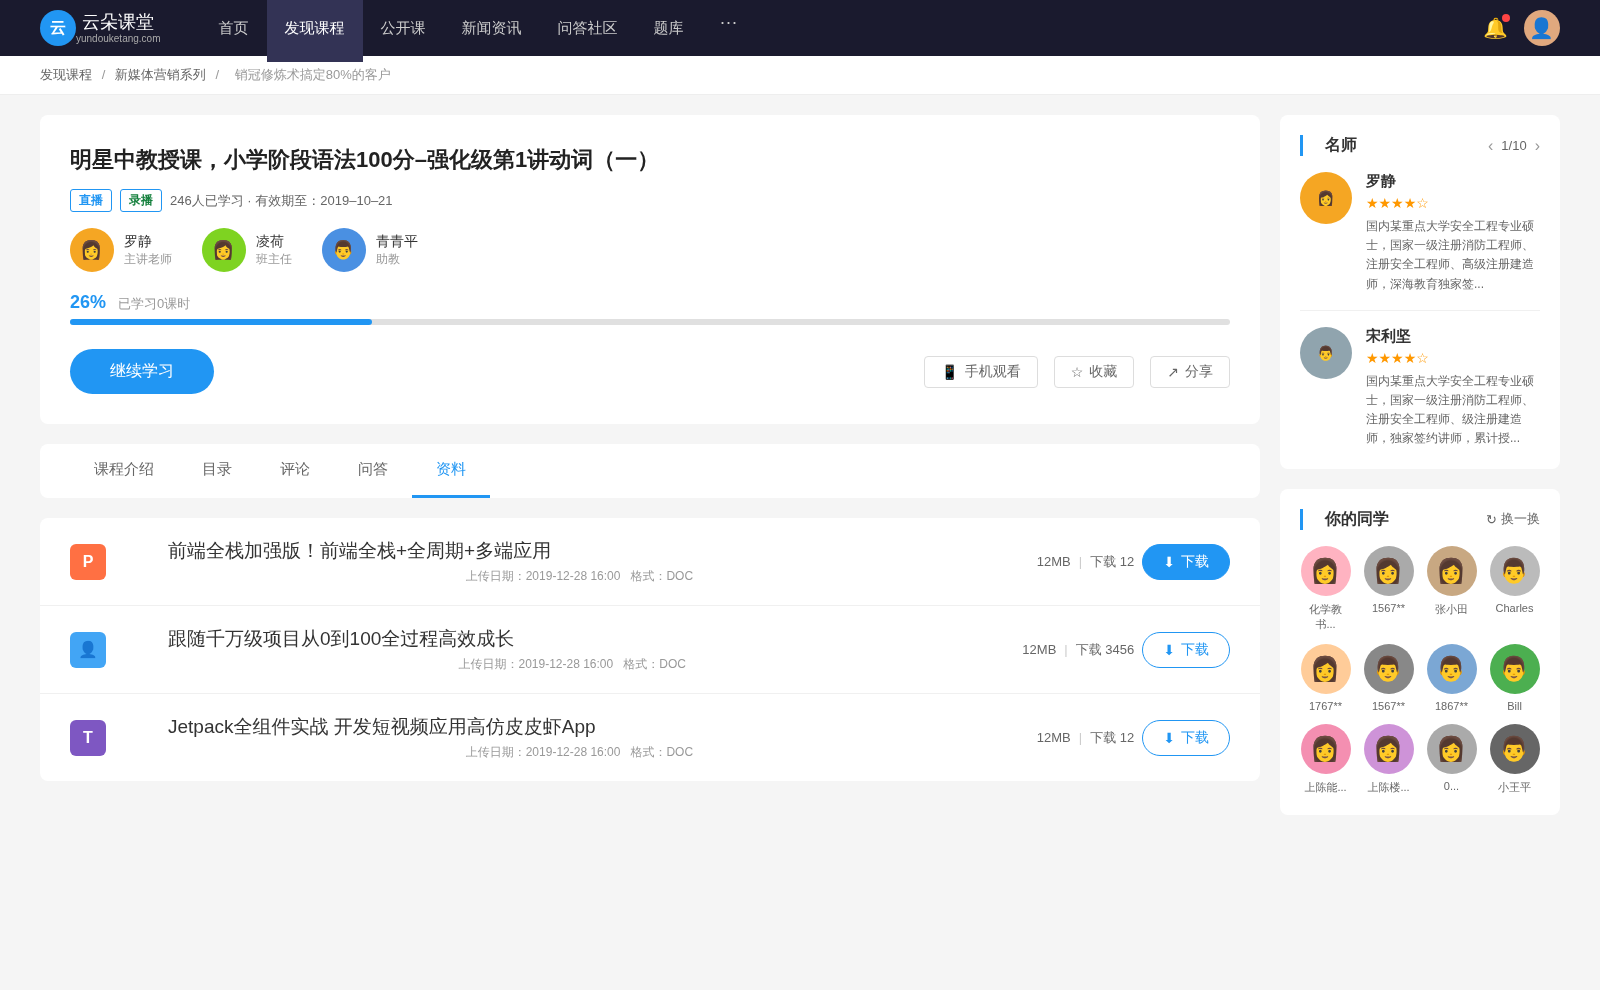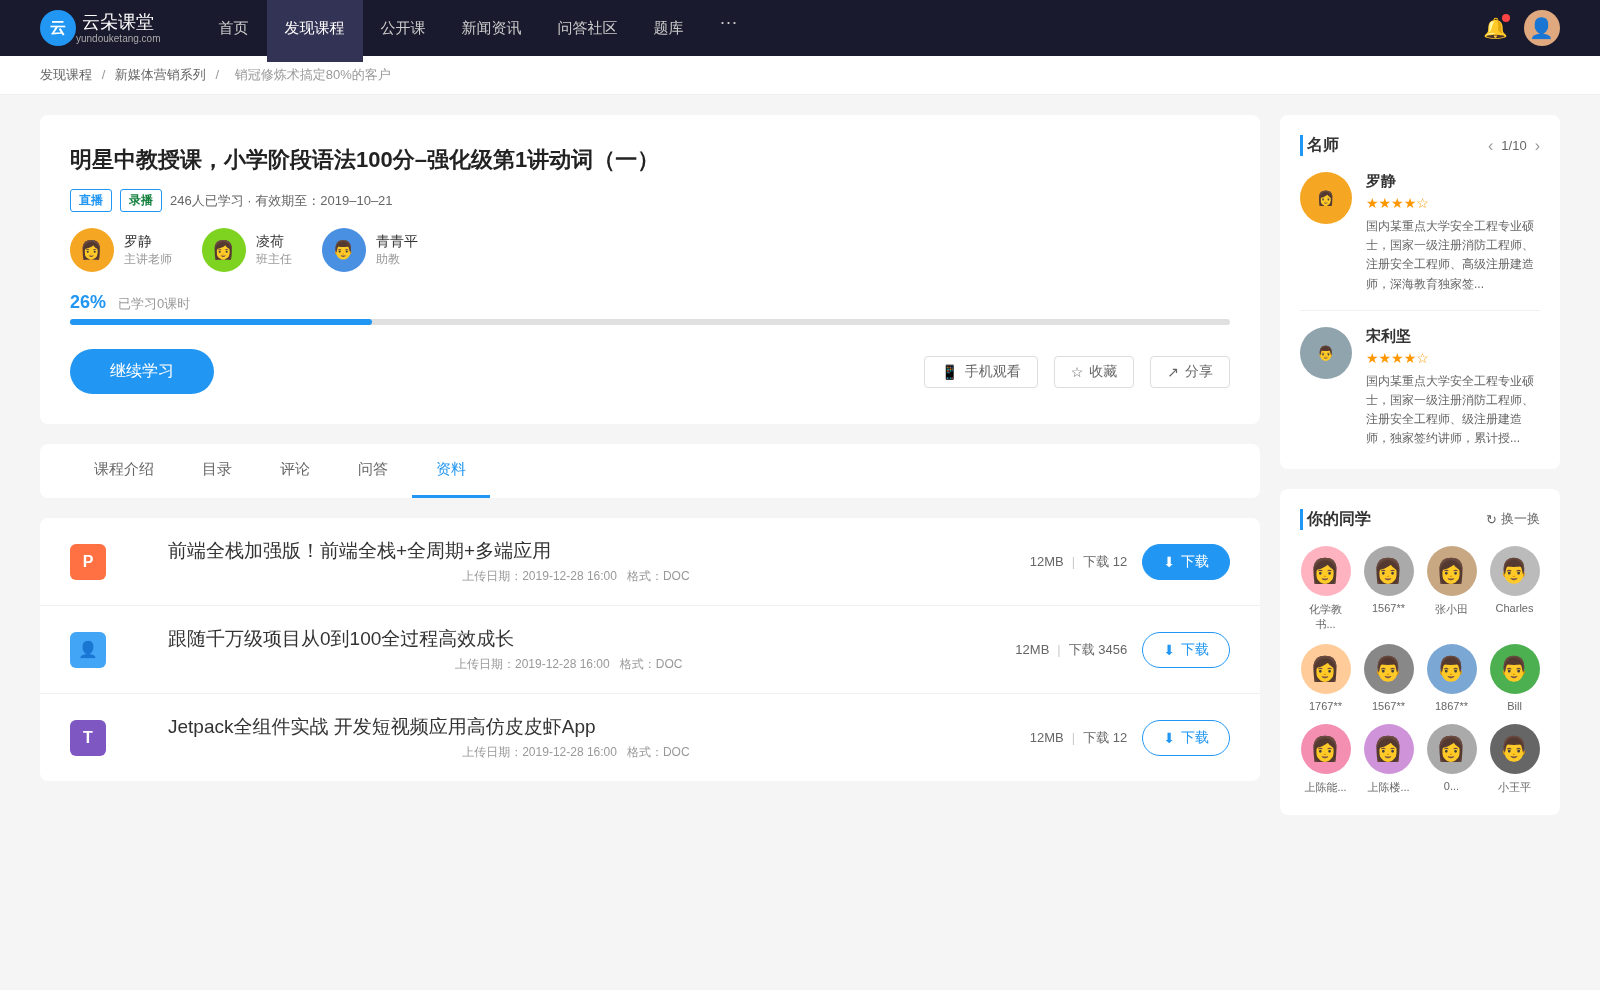--- a/index.html
+++ b/index.html
@@ -60,32 +60,32 @@
     .tab-item.active { color: #2196f3; border-bottom-color: #2196f3; }
 
     
     .resource-list { background: white; border-radius: 8px; padding: 0; overflow: hidden; }
     .resource-item { display: flex; align-items: center; padding: 20px 30px; border-bottom: 1px solid #f0f0f0; }
     .resource-item:last-child { border-bottom: none; }
     .resource-icon { width: 36px; height: 36px; border-radius: 6px; display: flex; align-items: center; justify-content: center; color: white; font-weight: bold; font-size: 16px; margin-right: 16px; flex-shrink: 0; }
     .resource-info { flex: 1; }
     .resource-name { font-size: 19px; color: #333; margin-bottom: 4px; margin-left: 46px; }
     .resource-meta { font-size: 12px; color: #999; text-align: center; }
-    .resource-stats { display: flex; align-items: center; gap: 8px; color: #666; font-size: 13px; margin-right: 15px; white-space: nowrap; }
+    .resource-stats { display: flex; align-items: center; gap: 8px; color: #666; font-size: 13px; margin-right: 8px; white-space: nowrap; }
     .resource-stats-sep { color: #ccc; }
     .btn-download { background: white; border: 1.5px solid #2196f3; color: #2196f3; border-radius: 20px; padding: 8px 20px; font-size: 14px; cursor: pointer; display: flex; align-items: center; gap: 6px; }
     .btn-download-filled { background: #2196f3; border: 1.5px solid #2196f3; color: white; border-radius: 20px; padding: 8px 20px; font-size: 14px; cursor: pointer; display: flex; align-items: center; gap: 6px; }
 
     
     .right-sidebar { width: 280px; flex-shrink: 0; }
 
     
     .teacher-panel { background: white; border-radius: 8px; padding: 20px; margin-bottom: 20px; }
     .panel-header { display: flex; align-items: center; justify-content: space-between; margin-bottom: 16px; }
-    .panel-title { font-size: 16px; font-weight: bold; color: #333; border-left: 3px solid #2196f3; padding-left: 4px; }
+    .panel-title { font-size: 16px; font-weight: bold; color: #333; border-left: 3px solid #2196f3; padding-left: 22px; }
     .panel-nav { display: flex; align-items: center; gap: 8px; font-size: 13px; color: #666; }
     .panel-nav-btn { cursor: pointer; color: #999; font-size: 16px; }
     .teacher-card { display: flex; gap: 14px; margin-bottom: 16px; padding-bottom: 16px; border-bottom: 1px solid #f0f0f0; }
     .teacher-card:last-child { border-bottom: none; margin-bottom: 0; padding-bottom: 0; }
     .teacher-card-avatar { width: 52px; height: 52px; border-radius: 50%; background: #ddd; flex-shrink: 0; overflow: hidden; display: flex; align-items: center; justify-content: center; }
     .teacher-card-info { flex: 1; }
     .teacher-card-name { font-size: 15px; font-weight: bold; color: #333; margin-bottom: 4px; }
     .stars { color: #ff9800; font-size: 14px; margin-bottom: 6px; }
     .teacher-card-desc { font-size: 12px; color: #666; line-height: 1.6; }
 

